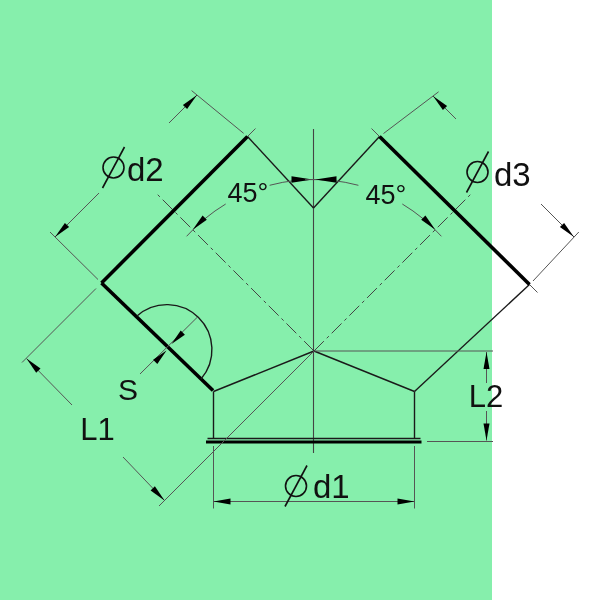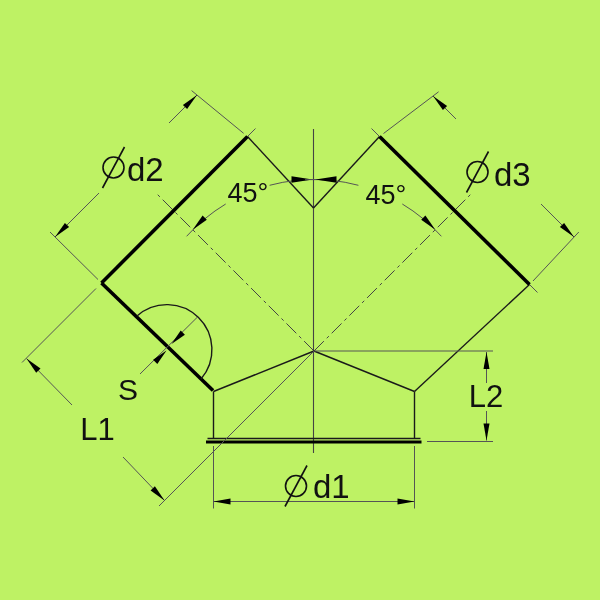--- a/index.html
+++ b/index.html
@@ -1,16 +1,16 @@
 <!DOCTYPE html>
 <html><head>
 <meta charset="utf-8">
 <style>
   html,body{margin:0;padding:0;background:#ffffff;width:600px;height:600px;overflow:hidden;}
-  .stage{position:relative;width:600px;height:600px;background:#bef264;}
+  .stage{position:relative;width:492px;height:600px;background:#86efac;}
   svg{display:block;}
   text{font-family:"Liberation Sans","DejaVu Sans",sans-serif;fill:#111;}
   .lbl-big{font-size:33px;}
   .lbl-mid{font-size:31px;}
   .lbl-ang{font-size:27px;}
   .lbl-s{font-size:30px;}
   .thick{stroke:#000;stroke-width:3.6;fill:none;}
   .thin{stroke:#1a1a1a;stroke-width:1.4;fill:none;}
   .dim{stroke:#555;stroke-width:1;fill:none;}
   .cl{stroke:#444;stroke-width:1.1;fill:none;}

